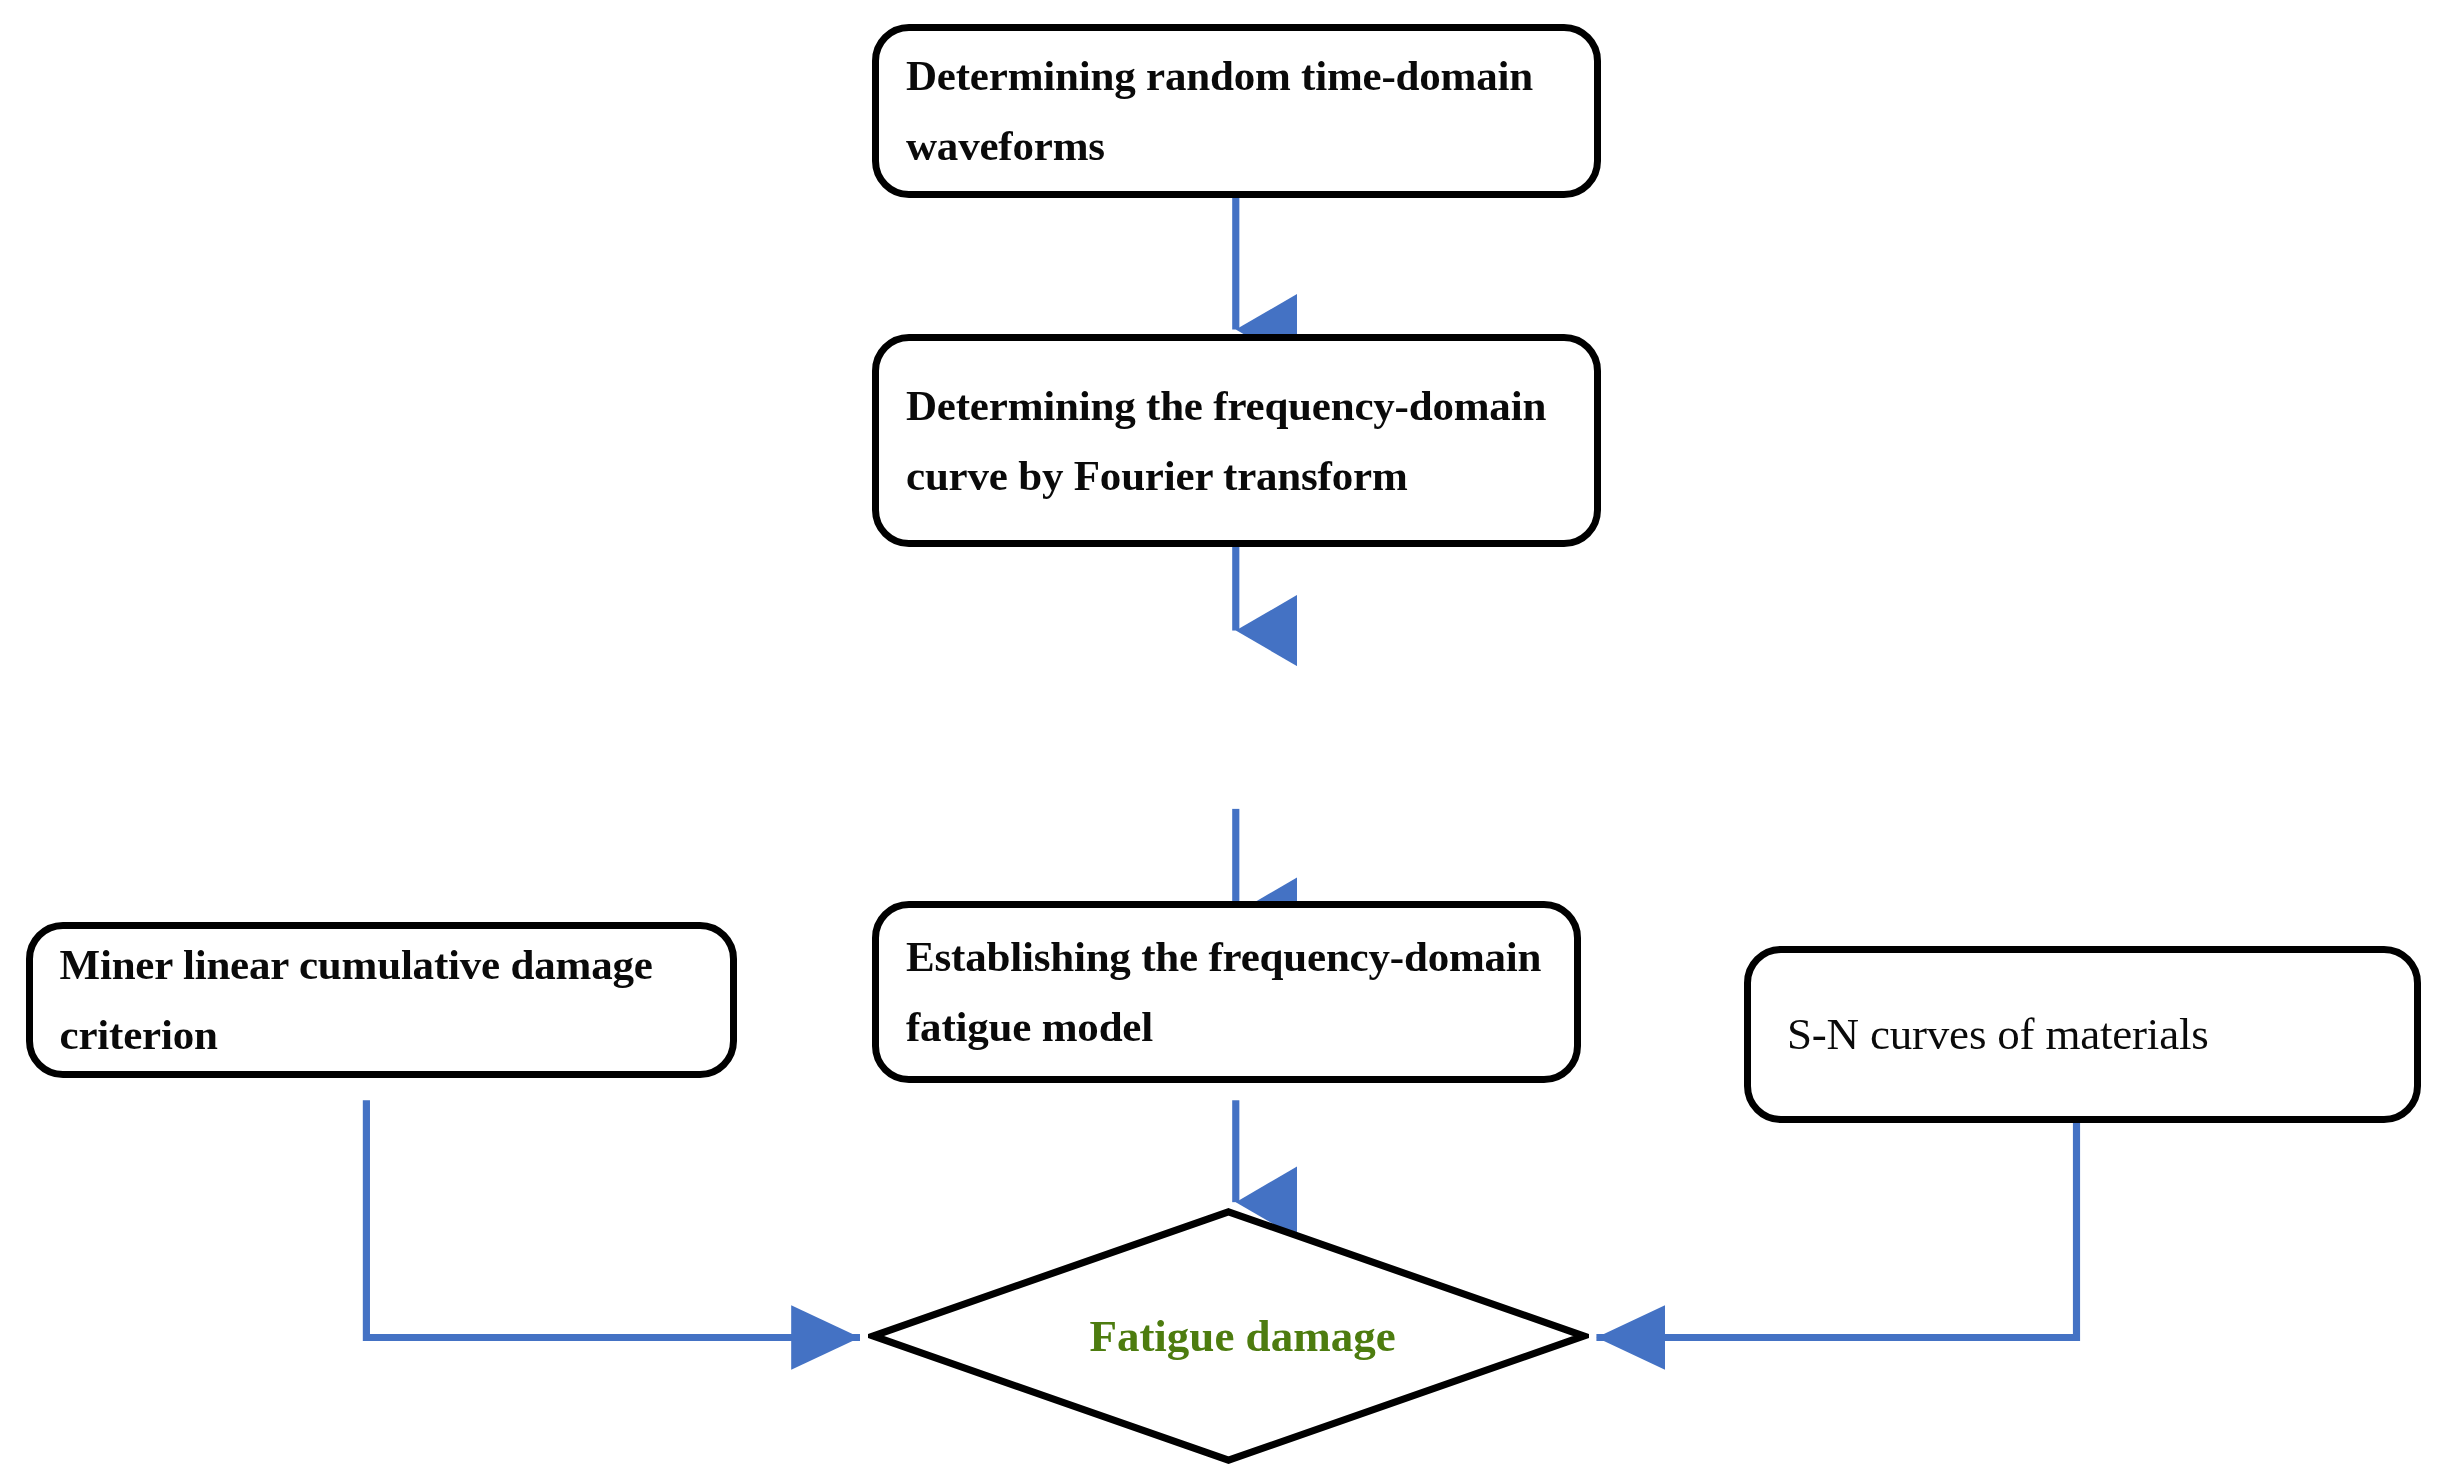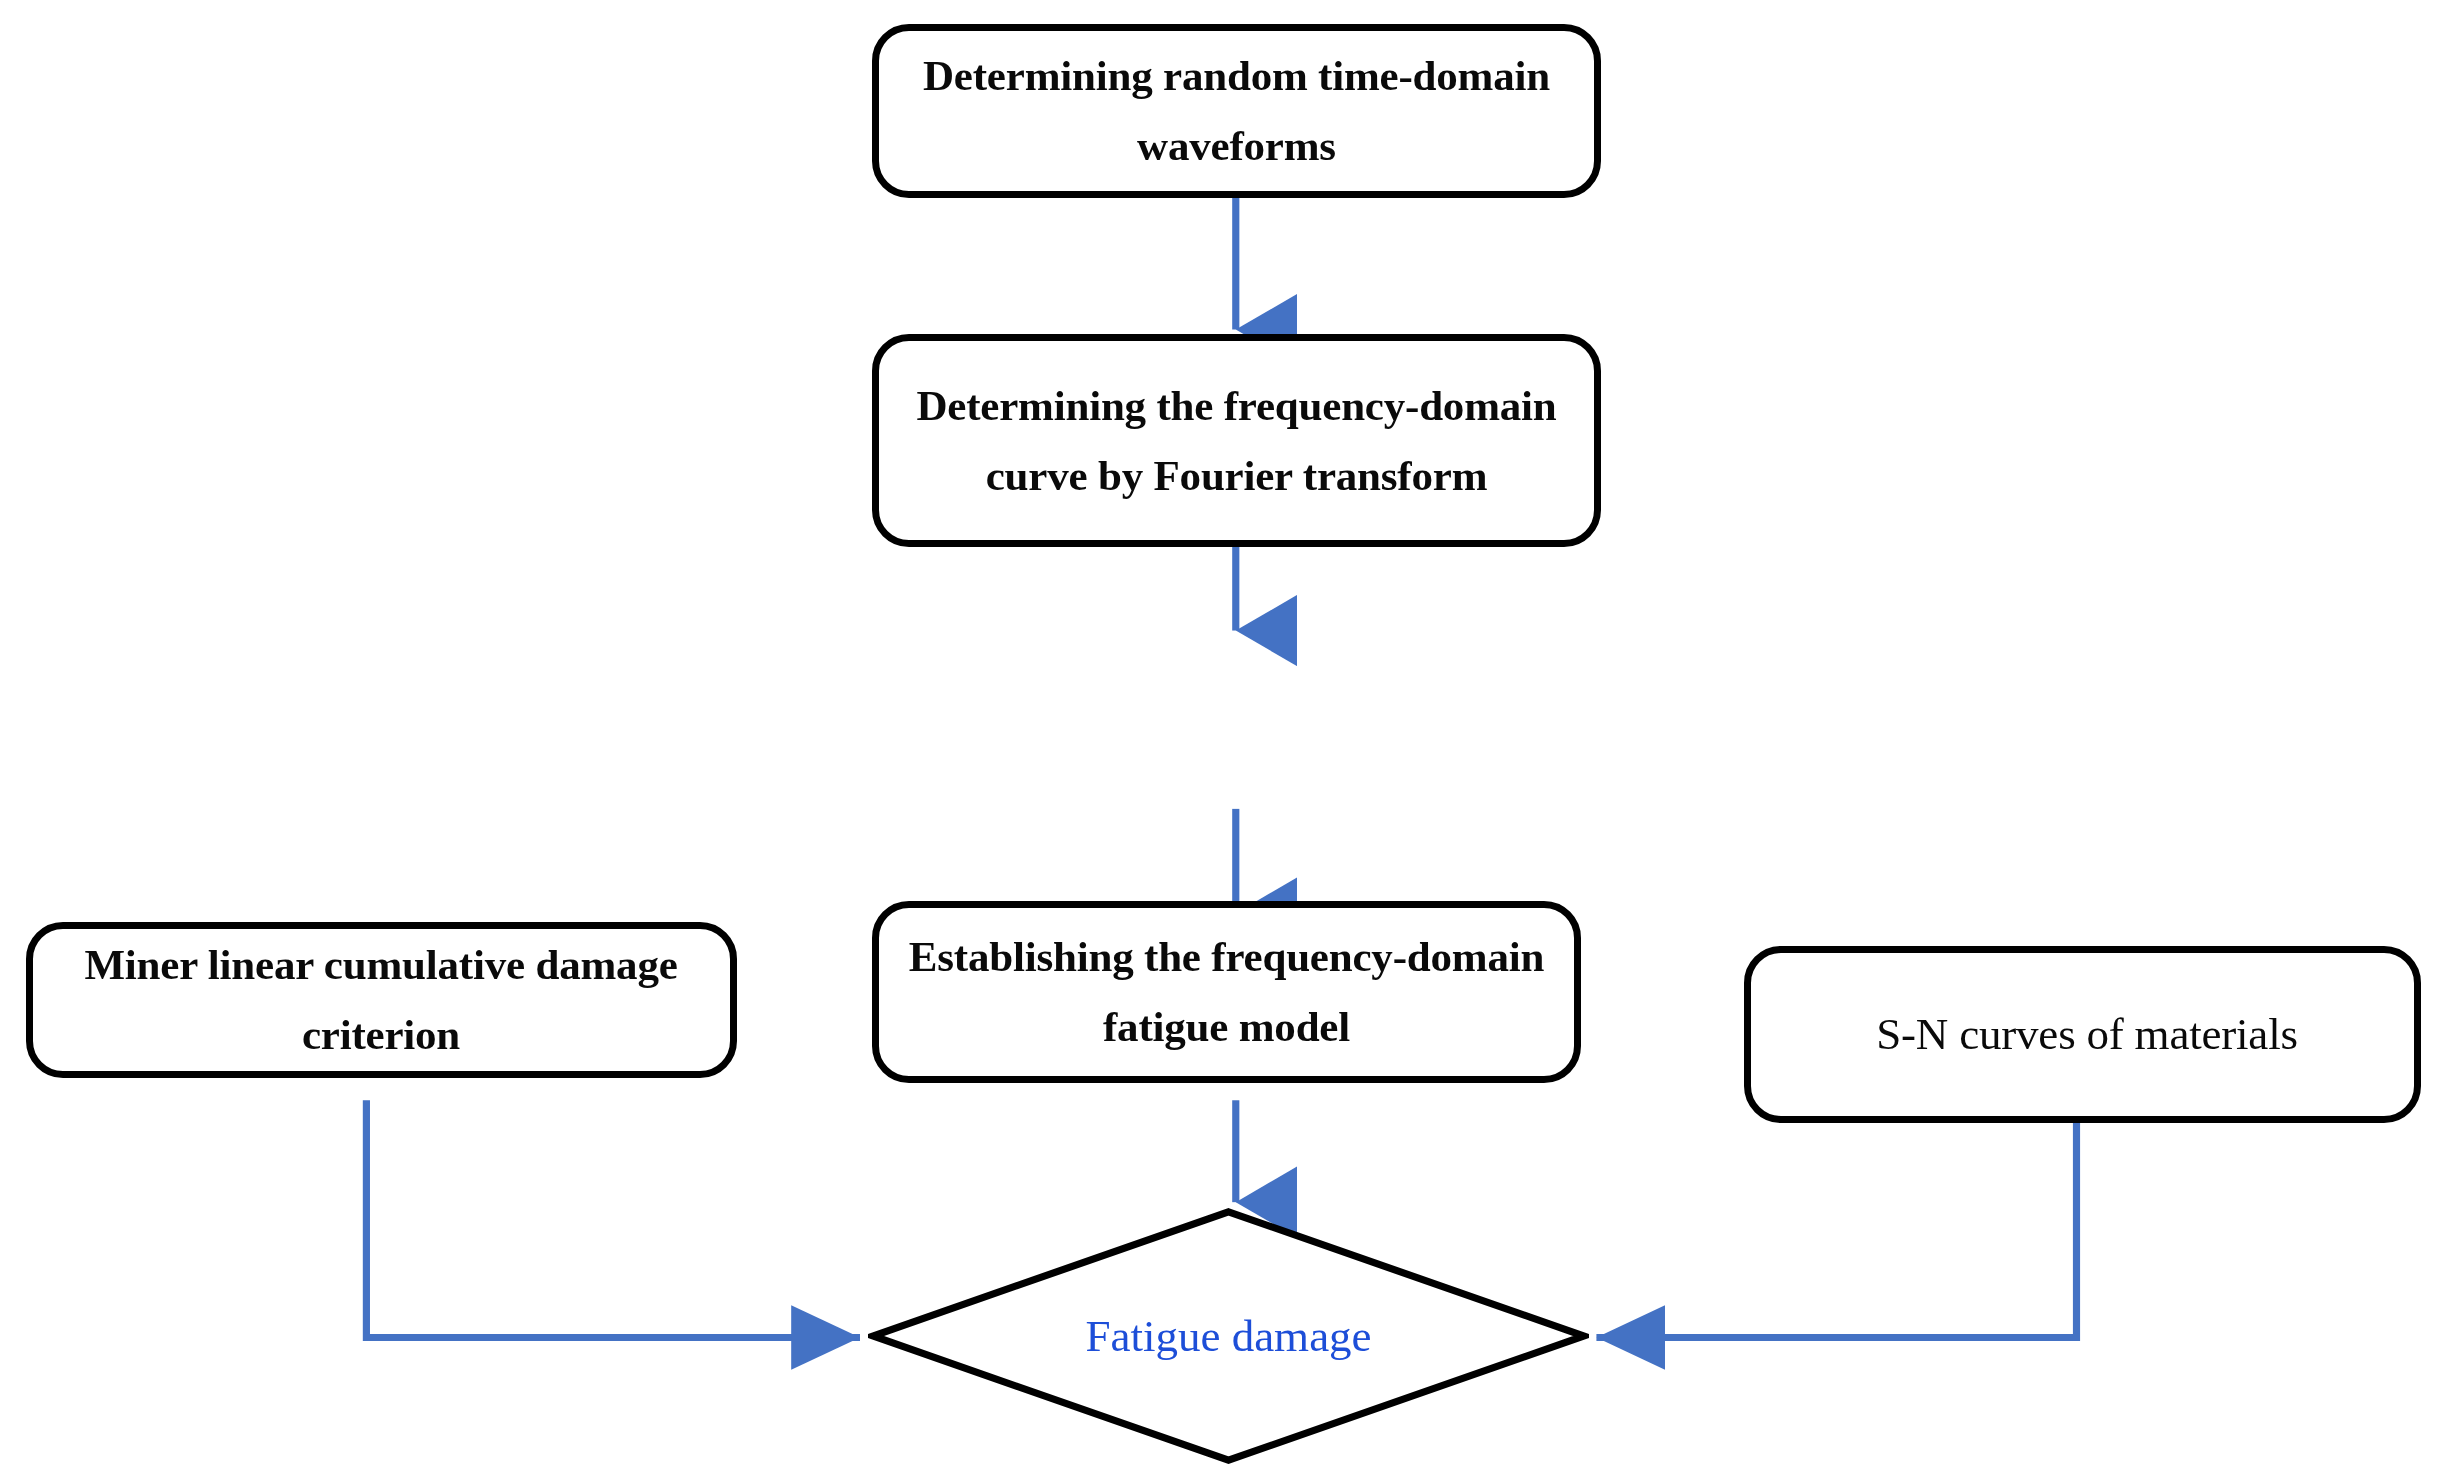--- a/index.html
+++ b/index.html
@@ -24,21 +24,21 @@
     top: 0;
     width: 2462px;
     height: 1484px;
   }
   .node {
     position: absolute;
     box-sizing: border-box;
     display: flex;
     align-items: center;
     justify-content: center;
-    text-align: center;
+    text-align: left;
     background: #ffffff;
     border: 7.2px solid #000000;
     border-radius: 37px;
     z-index: 3;
   }
   .node-label {
     display: block;
     width: 100%;
     padding: 0 27px;
     font-size: 43px;
@@ -62,30 +62,30 @@
   .decision {
     position: absolute;
     left: 868px;
     top: 1207px;
     width: 721px;
     height: 258px;
     z-index: 3;
   }
   .decision-text {
     position: absolute;
-    left: 0;
+    left: 14px;
     top: 0;
     width: 721px;
     height: 258px;
     display: flex;
     align-items: center;
     justify-content: center;
     font-size: 45px;
-    font-weight: normal;
-    color: #1d4ed8;
+    font-weight: bold;
+    color: #4d7c0f;
   }
   .decision svg { position: absolute; left: 0; top: 0; }
 </style>
 </head>
 <body>
 
 <div id="canvas">
 
   <svg class="svg-layer" viewBox="0 0 3092 1864">
     <defs>

